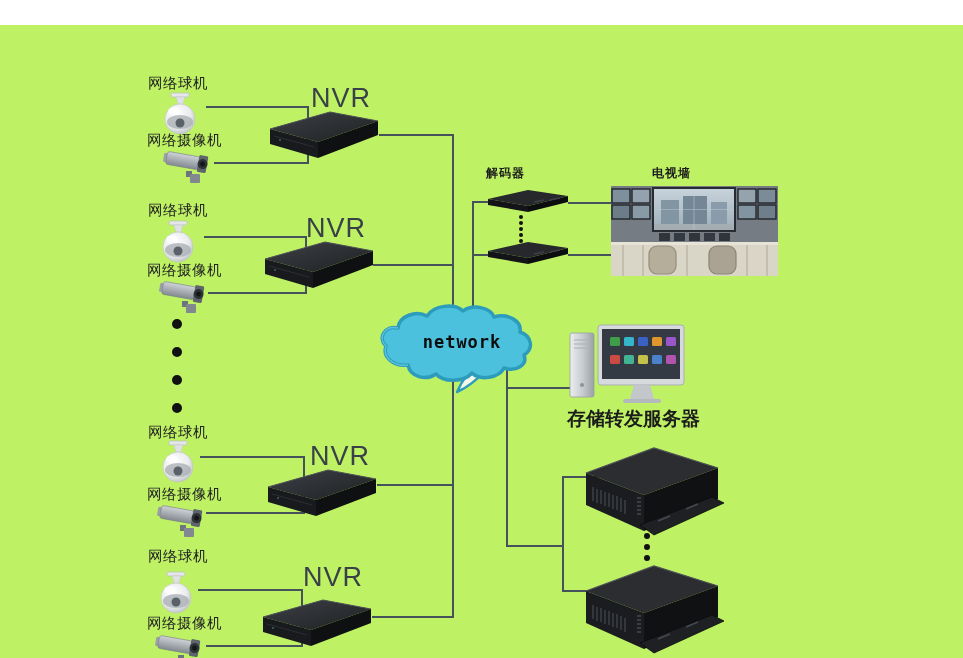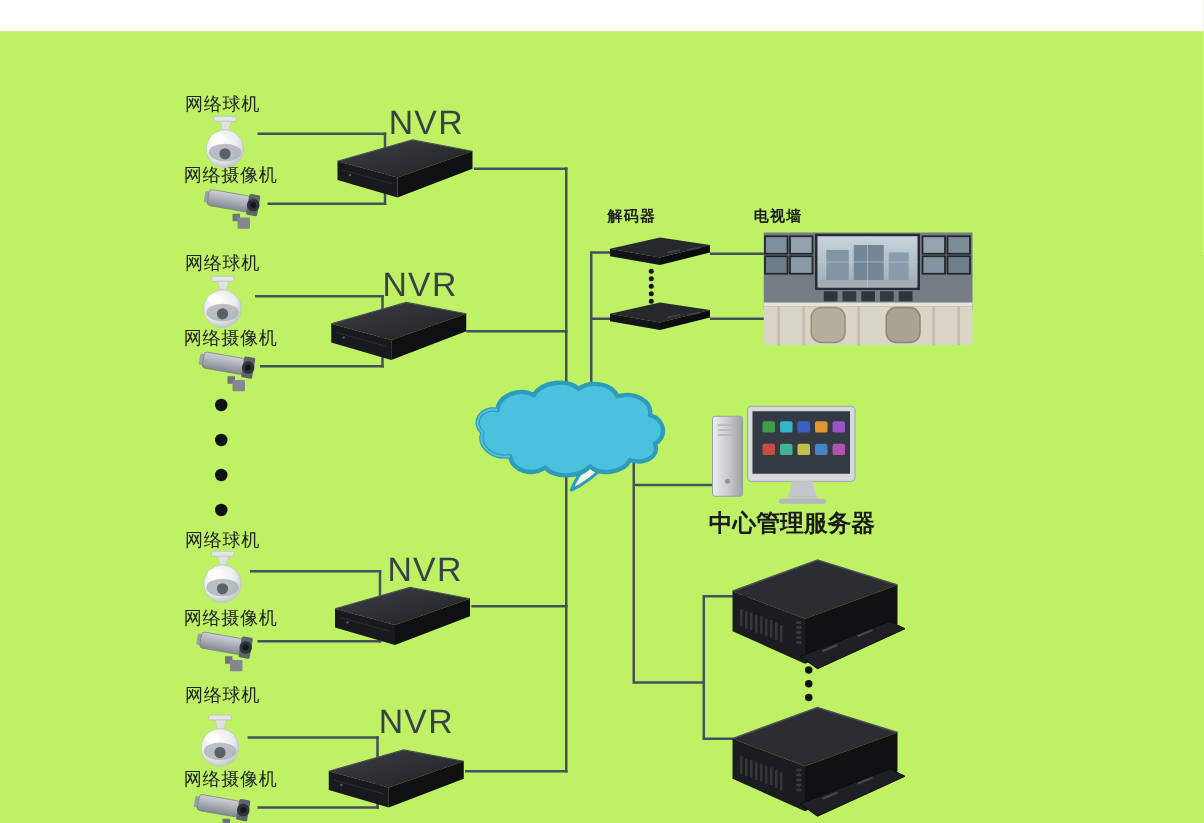--- a/index.html
+++ b/index.html
@@ -227,20 +227,21 @@
   </svg>
 
   <svg class="dev" style="left:372px;top:276px;z-index:3" width="180" height="95" viewBox="0 0 180 95">
     <path d="M95,74 C101,73 108,71 114,69 C102,82 92,88 85,91 C88,84 91,79 95,74 Z" fill="#f4f8e8" stroke="var(--cloud-stroke)" stroke-width="2.5" stroke-linejoin="round"></path>
     <path d="M36,64 C22,66 10,56 14,45 C5,37 13,24 26,27 C27,15 44,9 55,15
              C62,4 82,2 91,10 C101,3 118,6 122,16 C136,12 150,20 148,31
              C160,35 162,48 152,54 C156,64 144,71 132,67 C127,77 108,80 100,72
              C92,81 72,82 64,73 C54,80 38,76 36,64 Z" fill="var(--cloud-fill)" stroke="var(--cloud-stroke)" stroke-width="3.5" stroke-linejoin="round"></path>
     <path d="M36,64 C22,66 10,56 14,45 C5,37 13,24 26,27" fill="none" stroke="#6fd2e8" stroke-width="1.5" opacity="0.7"></path>
   </svg>
+  <div class="cloud-text">network</div>
 
   <div class="lbl-b" style="left:486px;top:140px">解码器</div>
   <svg class="dev" style="left:486px;top:163px" width="84" height="26" viewBox="0 0 84 26">
     <polygon points="2,11 42,2 82,8 42,18" fill="#26282c"></polygon>
     <polygon points="2,11 42,18 42,24 2,17" fill="#131417"></polygon>
     <polygon points="42,18 82,8 82,14 42,24" fill="#0c0d0f"></polygon>
     <line x1="48" y1="14" x2="58" y2="12" stroke="#3d4147" stroke-width="1.6"></line>
     <line x1="64" y1="12" x2="74" y2="10" stroke="#3d4147" stroke-width="1.6"></line>
   </svg>
   <div class="dot dot-sm" style="left:519px;top:190px"></div>
@@ -249,21 +250,21 @@
   <div class="dot dot-sm" style="left:519px;top:208px"></div>
   <div class="dot dot-sm" style="left:519px;top:214px"></div>
   <svg class="dev" style="left:486px;top:215px" width="84" height="26" viewBox="0 0 84 26">
     <polygon points="2,11 42,2 82,8 42,18" fill="#26282c"></polygon>
     <polygon points="2,11 42,18 42,24 2,17" fill="#131417"></polygon>
     <polygon points="42,18 82,8 82,14 42,24" fill="#0c0d0f"></polygon>
     <line x1="48" y1="14" x2="58" y2="12" stroke="#3d4147" stroke-width="1.6"></line>
     <line x1="64" y1="12" x2="74" y2="10" stroke="#3d4147" stroke-width="1.6"></line>
   </svg>
 
-  <div class="lbl-b" style="left:603px;top:140px">电视墙</div>
+  <div class="lbl-b" style="left:652px;top:140px">电视墙</div>
   <svg class="dev" style="left:611px;top:161px" width="167" height="90" viewBox="0 0 167 90">
     <rect x="0" y="0" width="167" height="62" fill="#767c83"></rect>
 
     <rect x="1" y="3" width="18" height="14" fill="#7e8f9d" stroke="#22262b" stroke-width="1.4"></rect>
     <rect x="21" y="3" width="18" height="14" fill="#93a2ae" stroke="#22262b" stroke-width="1.4"></rect>
     <rect x="1" y="19" width="18" height="14" fill="#6c7c89" stroke="#22262b" stroke-width="1.4"></rect>
     <rect x="21" y="19" width="18" height="14" fill="#889aa6" stroke="#22262b" stroke-width="1.4"></rect>
 
     <rect x="42" y="2" width="82" height="43" fill="url(#skyGrad)" stroke="#272c32" stroke-width="2"></rect>
     <rect x="50" y="14" width="18" height="24" fill="#8195a3"></rect>
@@ -311,21 +312,21 @@
     <rect x="86" y="14" width="10" height="9" rx="1.5" fill="#e0962f"></rect>
     <rect x="100" y="14" width="10" height="9" rx="1.5" fill="#9a55c9"></rect>
     <rect x="44" y="32" width="10" height="9" rx="1.5" fill="#c94b42"></rect>
     <rect x="58" y="32" width="10" height="9" rx="1.5" fill="#42b393"></rect>
     <rect x="72" y="32" width="10" height="9" rx="1.5" fill="#c2c24a"></rect>
     <rect x="86" y="32" width="10" height="9" rx="1.5" fill="#4a82c9"></rect>
     <rect x="100" y="32" width="10" height="9" rx="1.5" fill="#b054ae"></rect>
     <polygon points="68,62 84,62 88,76 64,76" fill="#c3c7cb"></polygon>
     <rect x="57" y="76" width="38" height="4" rx="2" fill="#b4b9bd"></rect>
   </svg>
-  <div class="big-lbl" style="left:567px;top:381px;font-size:19px">中心管理服务器</div>
+  <div class="big-lbl" style="left:567px;top:381px;font-size:19px">存储转发服务器</div>
 
   <svg class="dev" style="left:576px;top:418px" width="150" height="92" viewBox="0 0 150 92">
     <polygon points="10,30 78,5 142,25 68,52" fill="#2b2d31"></polygon>
     <polyline points="10,30 78,5 142,25" fill="none" stroke="#4c5056" stroke-width="1.2"></polyline>
     <polygon points="10,30 68,52 68,88 10,62" fill="#1b1c1f"></polygon>
     <polygon points="68,52 142,25 142,56 68,88" fill="#101113"></polygon>
     <g stroke="#33363c" stroke-width="2">
       <line x1="17" y1="44" x2="17" y2="58"></line>
         <line x1="21" y1="46" x2="21" y2="60"></line>
       <line x1="25" y1="47" x2="25" y2="61"></line>

